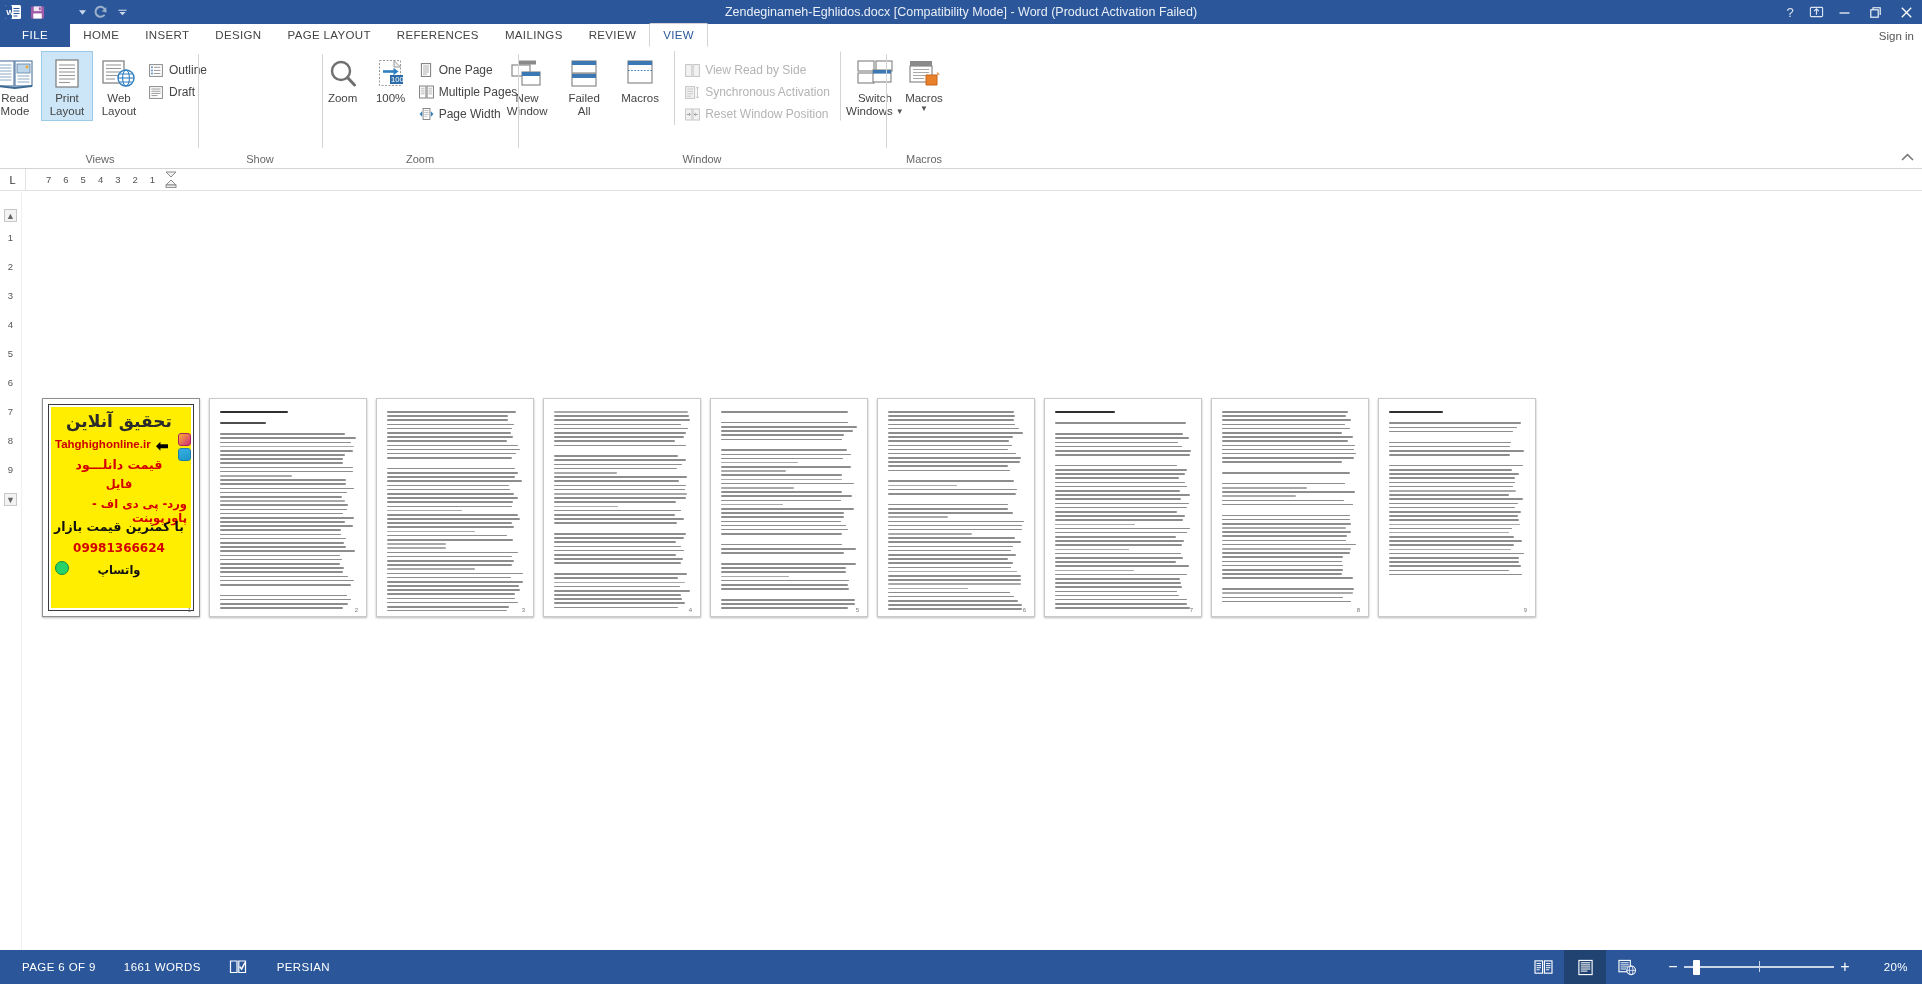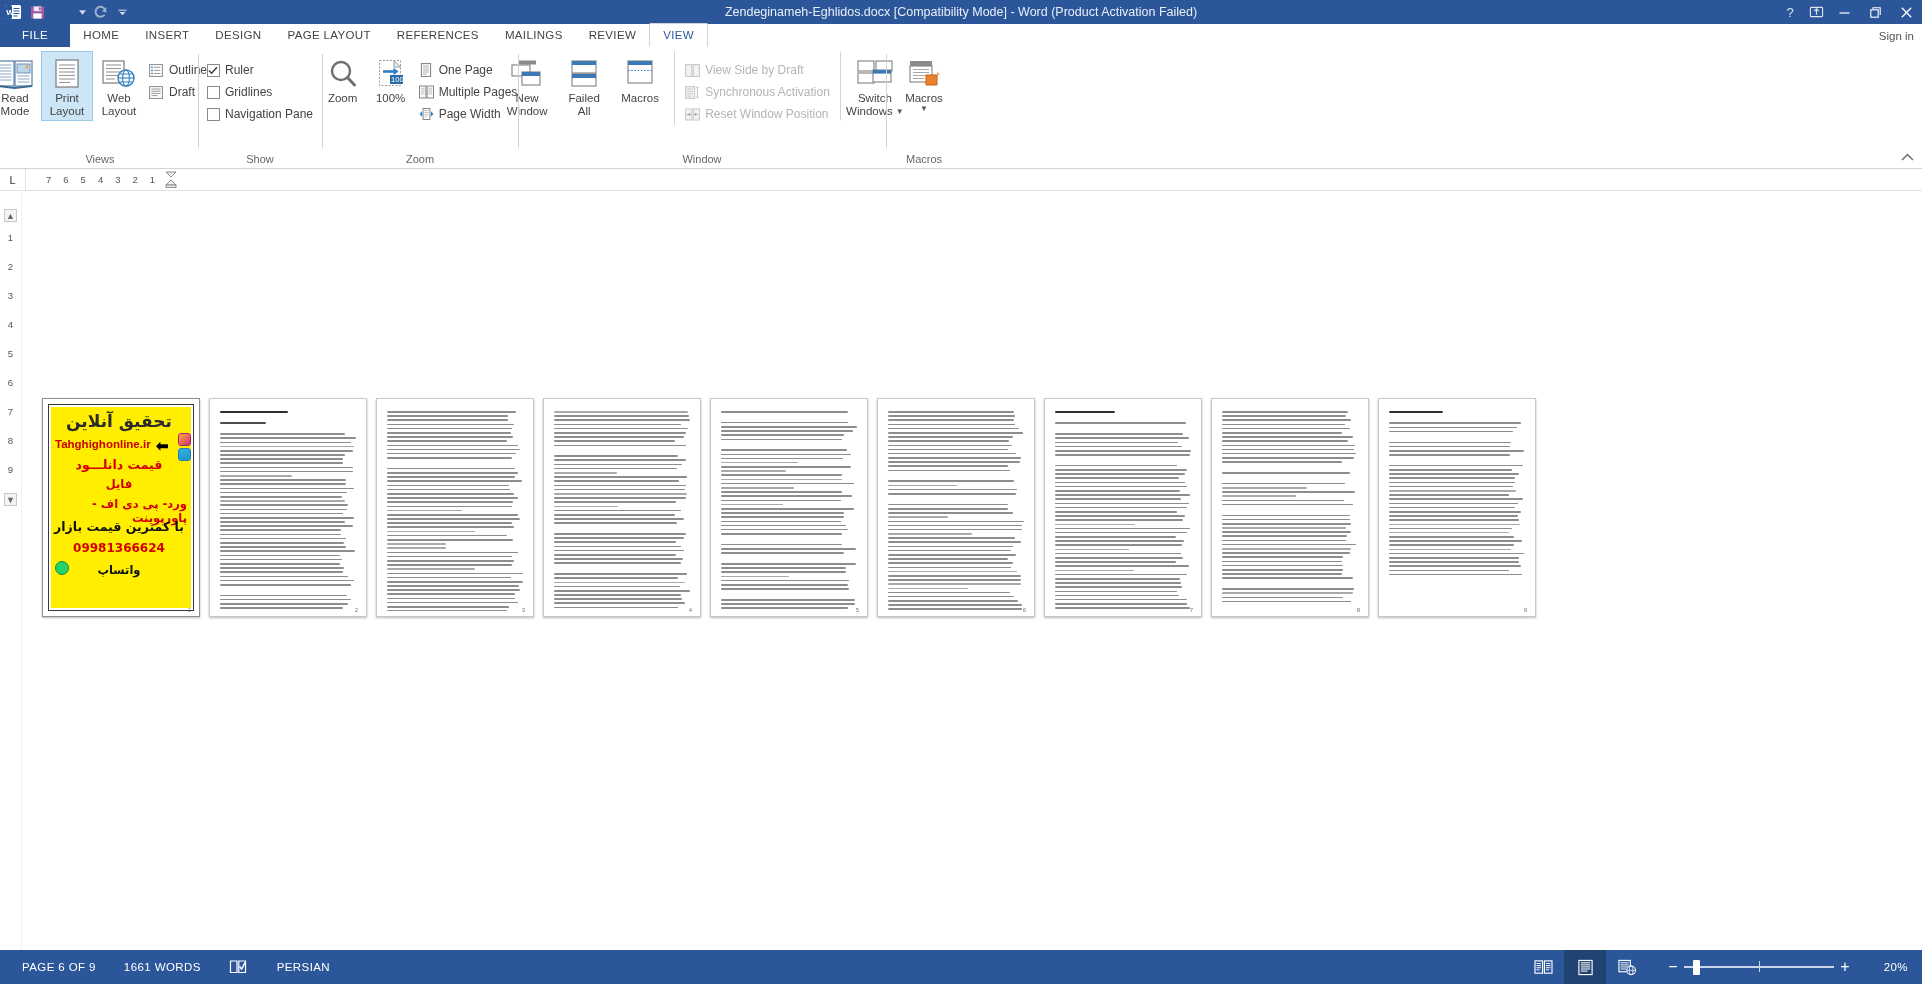--- a/index.html
+++ b/index.html
@@ -486,40 +486,20 @@
             </svg>
           </span>
           <span>Draft</span>
         </div>
       </div>
     </div>
     <div class="rgroup-label">Views</div>
   </div>
 
   <div class="rgroup" style="width:124px">
-    <div class="rgroup-body">
-      <div class="smallcol" style="padding-top:8px">
-        <div class="smallrow">
-          <span class="chk">
-            <svg width="10" height="9" viewBox="0 0 10 9">
-                <path d="M1 4.6 L3.6 7.2 L9 1.2" stroke="#3b3b3b" stroke-width="1.4" fill="none"></path>
-              </svg>
-          </span>
-          <span>Ruler</span>
-        </div>
-        <div class="smallrow">
-          <span class="chk"></span>
-          <span>Gridlines</span>
-        </div>
-        <div class="smallrow">
-          <span class="chk"></span>
-          <span>Navigation Pane</span>
-        </div>
-      </div>
-    </div>
     <div class="rgroup-label">Show</div>
   </div>
 
   <div class="rgroup" style="width:196px">
     <div class="rgroup-body">
       <div class="bigbtn" style="width:48px">
         <div class="gl">
           <svg width="32" height="32" viewBox="0 0 32 32">
             <circle cx="14" cy="13" r="9" stroke="#6f6f6f" stroke-width="2.4" fill="none"></circle>
             <line x1="20.5" y1="19.5" x2="27.5" y2="27" stroke="#6f6f6f" stroke-width="3" stroke-linecap="round"></line>
@@ -638,21 +618,21 @@
       </div>
 
       <div class="smallcol" style="padding-top:8px; border-left:1px solid #d4d4d4; margin-left:6px; padding-left:6px;">
         <div class="smallrow disabled">
           <span class="minibox">
             <svg width="15" height="13" viewBox="0 0 15 13">
               <rect x="0.6" y="0.6" width="6.3" height="11.8" fill="#f2f2f2" stroke="#c4c4c4" stroke-width="1"></rect>
               <rect x="8.1" y="0.6" width="6.3" height="11.8" fill="#f2f2f2" stroke="#c4c4c4" stroke-width="1"></rect>
             </svg>
           </span>
-          <span>View Side by Draft</span>
+          <span>View Read by Side</span>
         </div>
         <div class="smallrow disabled">
           <span class="minibox">
             <svg width="15" height="13" viewBox="0 0 15 13">
               <rect x="0.6" y="0.6" width="9" height="11.8" fill="#f2f2f2" stroke="#c4c4c4" stroke-width="1"></rect>
               <g stroke="#c4c4c4" stroke-width=".9">
                 <line x1="2.2" y1="3" x2="8" y2="3"></line>
                   <line x1="2.2" y1="5.4" x2="8" y2="5.4"></line>
                 <line x1="2.2" y1="7.8" x2="8" y2="7.8"></line>
                   <line x1="2.2" y1="10.2" x2="6" y2="10.2"></line>

